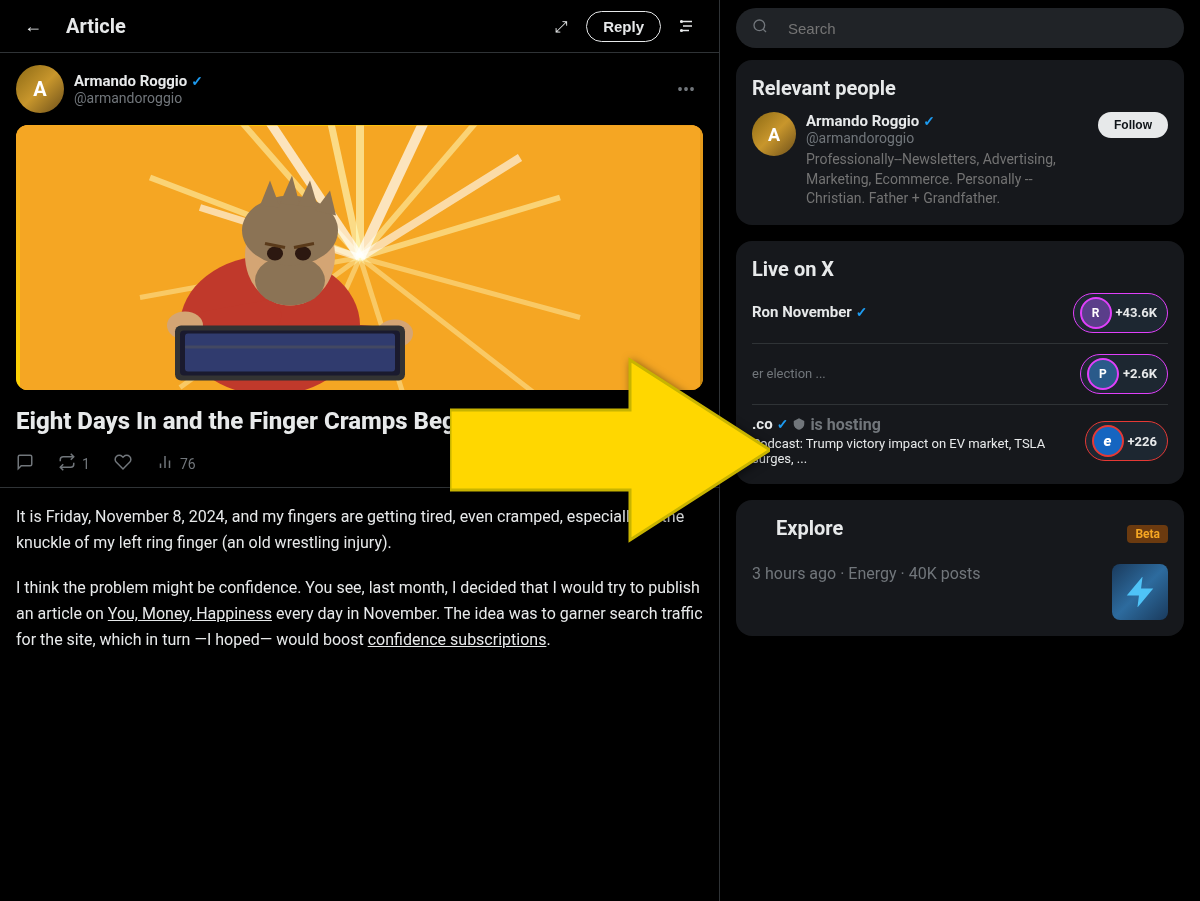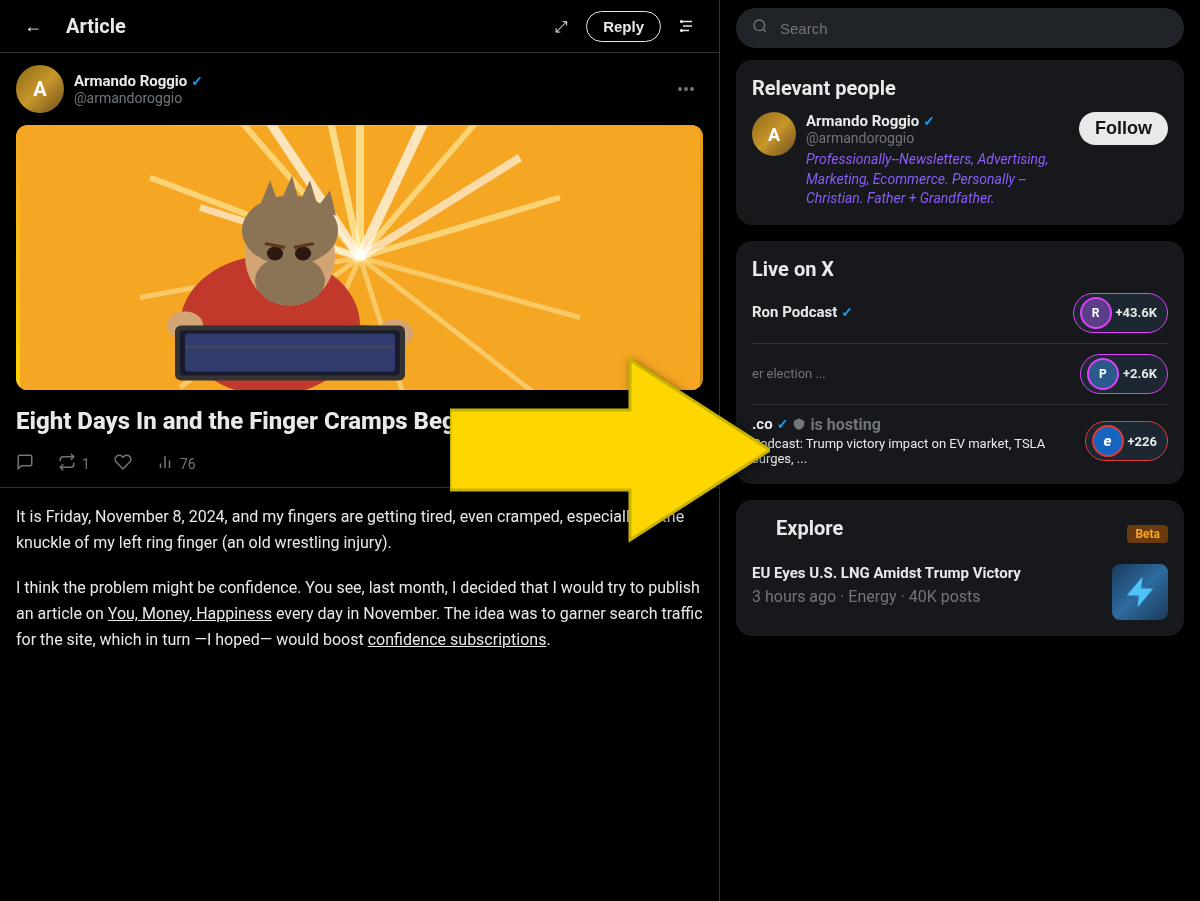--- a/index.html
+++ b/index.html
@@ -267,21 +267,21 @@
       padding: 8px 0 12px;
       z-index: 10;
     }
 
     .search-input-wrap {
       background: #202327;
       border-radius: 999px;
       display: flex;
       align-items: center;
       padding: 10px 16px;
-      gap: 12px;
+      gap: 20px;
     }
 
     .search-icon-wrap {
       color: #71767b;
       font-size: 16px;
     }
 
     .search-input {
       background: transparent;
       border: none;
@@ -339,32 +339,31 @@
     }
 
     .rp-handle {
       font-size: 14px;
       color: #71767b;
       margin-bottom: 4px;
     }
 
     .rp-bio {
       font-size: 14px;
-      color: #8b5cf6;
+      color: #737373;
       line-height: 1.4;
-      font-style: italic;
     }
 
     .follow-btn {
       background: #e7e9ea;
       color: #0f1419;
       border: none;
       border-radius: 999px;
       padding: 6px 16px;
-      font-size: 18px;
+      font-size: 12px;
       font-weight: 700;
       cursor: pointer;
       white-space: nowrap;
     }
 
     
     .live-item {
       display: flex;
       align-items: center;
       justify-content: space-between;
@@ -692,21 +691,21 @@
       <button class="follow-btn">Follow</button>
     </div>
   </div>
 
   <div class="widget">
     <div class="widget-title">Live on X</div>
 
     <div class="live-item">
       <div class="live-item-text">
         <div class="live-item-name">
-          <span>Ron Podcast</span>
+          <span>Ron November</span>
           <span class="verified-badge">✓</span>
         </div>
       </div>
       <div class="count-pill">
         <div class="live-avatar pink-border" style="background:#5a3e8a;">R</div>
         <span>+43.6K</span>
       </div>
     </div>
 
     <div class="live-item">
@@ -738,21 +737,20 @@
     </div>
   </div>
 
   <div class="widget">
     <div class="explore-header">
       <div class="widget-title">Explore</div>
       <span class="beta-badge">Beta</span>
     </div>
     <div class="explore-item">
       <div class="explore-text">
-        <div class="explore-headline">EU Eyes U.S. LNG Amidst Trump Victory</div>
         <div class="explore-meta">3 hours ago · Energy · 40K posts</div>
       </div>
       <div class="explore-thumb">
         <svg width="30" height="30" viewBox="0 0 24 24" fill="none" stroke="#4fc3f7" stroke-width="1.5">
           <path d="M13 2L3 14h9l-1 8 10-12h-9l1-8z" fill="#4fc3f7"></path>
         </svg>
       </div>
     </div>
   </div>
 </div>

